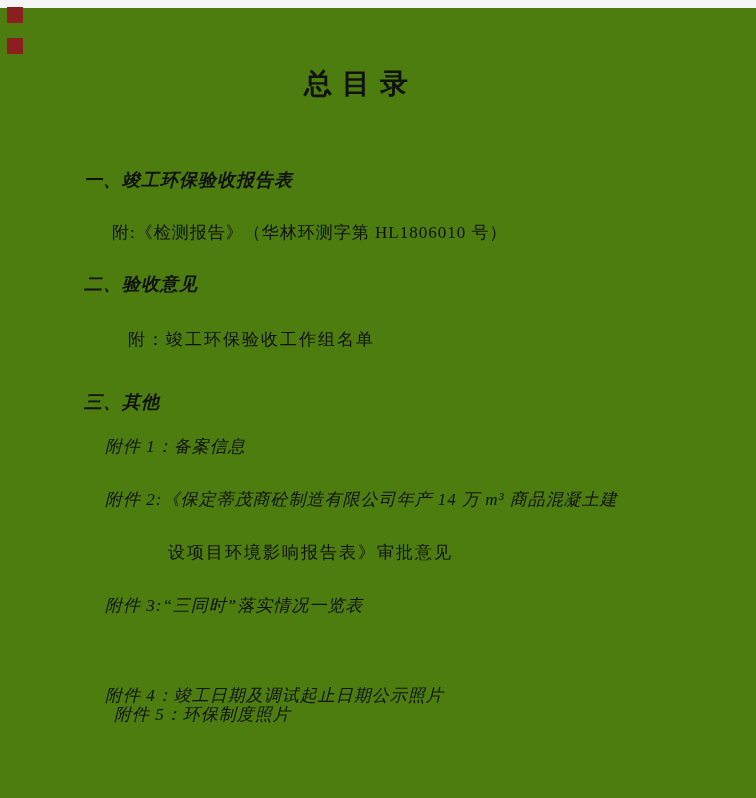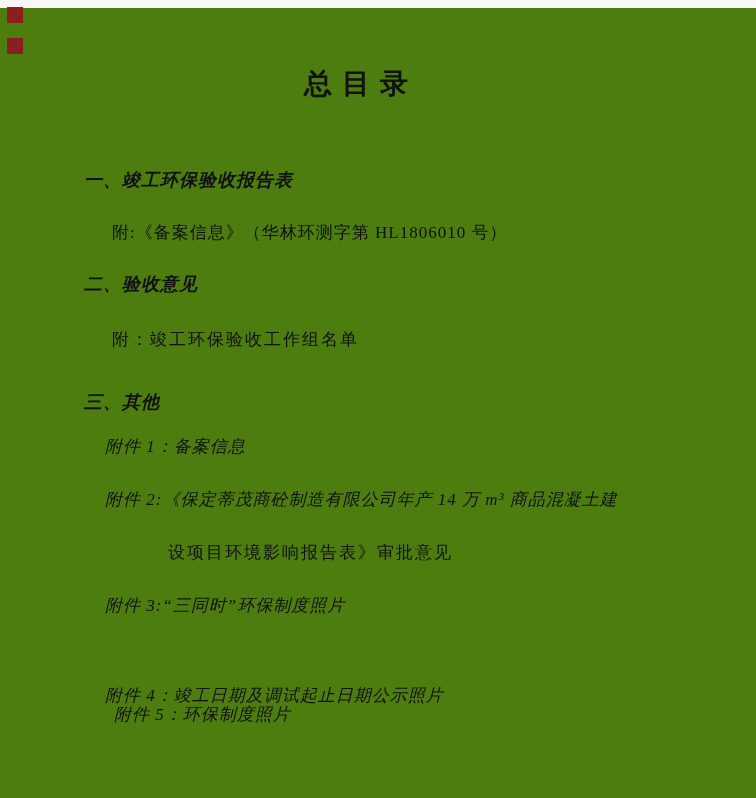--- a/index.html
+++ b/index.html
@@ -58,21 +58,21 @@
     font-size: 17px;
     letter-spacing: 1px;
   }
   .att { left: 112px; }
   .att2 { left: 112px; letter-spacing: 2px; }
   .annex { left: 105px; font-style: italic; }
   .annex-cont { left: 168px; letter-spacing: 2px; }
   .y-s1h { top: 170px; }
   .y-s1i { top: 223px; }
   .y-s2h { top: 274px; }
-  .y-s2i { top: 330px; }
+  .y-s2i { top: 330px; margin-left: 16px; }
   .y-s3h { top: 392px; }
   .y-a1  { top: 437px; }
   .y-a2  { top: 490px; }
   .y-a2b { top: 543px; }
   .y-a3  { top: 596px; }
   .y-a4  { top: 686px; }
   .y-a5  { top: 705px; margin-left: 9px; }
 </style>
 </head>
 <body>
@@ -81,33 +81,33 @@
 
   <div class="top-band"></div>
 
   <div class="marker m1" style="background: rgb(139, 30, 30);"></div>
   <div class="marker m2" style="background: rgb(139, 30, 30);"></div>
 
   <h1 class="doc-title">总目录</h1>
 
   <div class="line heading y-s1h">一、竣工环保验收报告表</div>
 
-  <div class="line item att y-s1i">附:《备案信息》（华林环测字第 HL1806010 号）</div>
+  <div class="line item att y-s1i">附:《检测报告》（华林环测字第 HL1806010 号）</div>
 
   <div class="line heading y-s2h">二、验收意见</div>
 
   <div class="line item att2 y-s2i">附：竣工环保验收工作组名单</div>
 
   <div class="line heading y-s3h">三、其他</div>
 
   <div class="line item annex y-a1">附件 1：备案信息</div>
 
   <div class="line item annex y-a2">附件 2:《保定蒂茂商砼制造有限公司年产 14 万 m³ 商品混凝土建</div>
 
   <div class="line item annex-cont y-a2b">设项目环境影响报告表》审批意见</div>
 
-  <div class="line item annex y-a3">附件 3:“三同时”环保制度照片</div>
+  <div class="line item annex y-a3">附件 3:“三同时”落实情况一览表</div>
 
   <div class="line item annex y-a4">附件 4：竣工日期及调试起止日期公示照片</div>
 
   <div class="line item annex y-a5">附件 5：环保制度照片</div>
 
 </div>
 
 </body></html>

